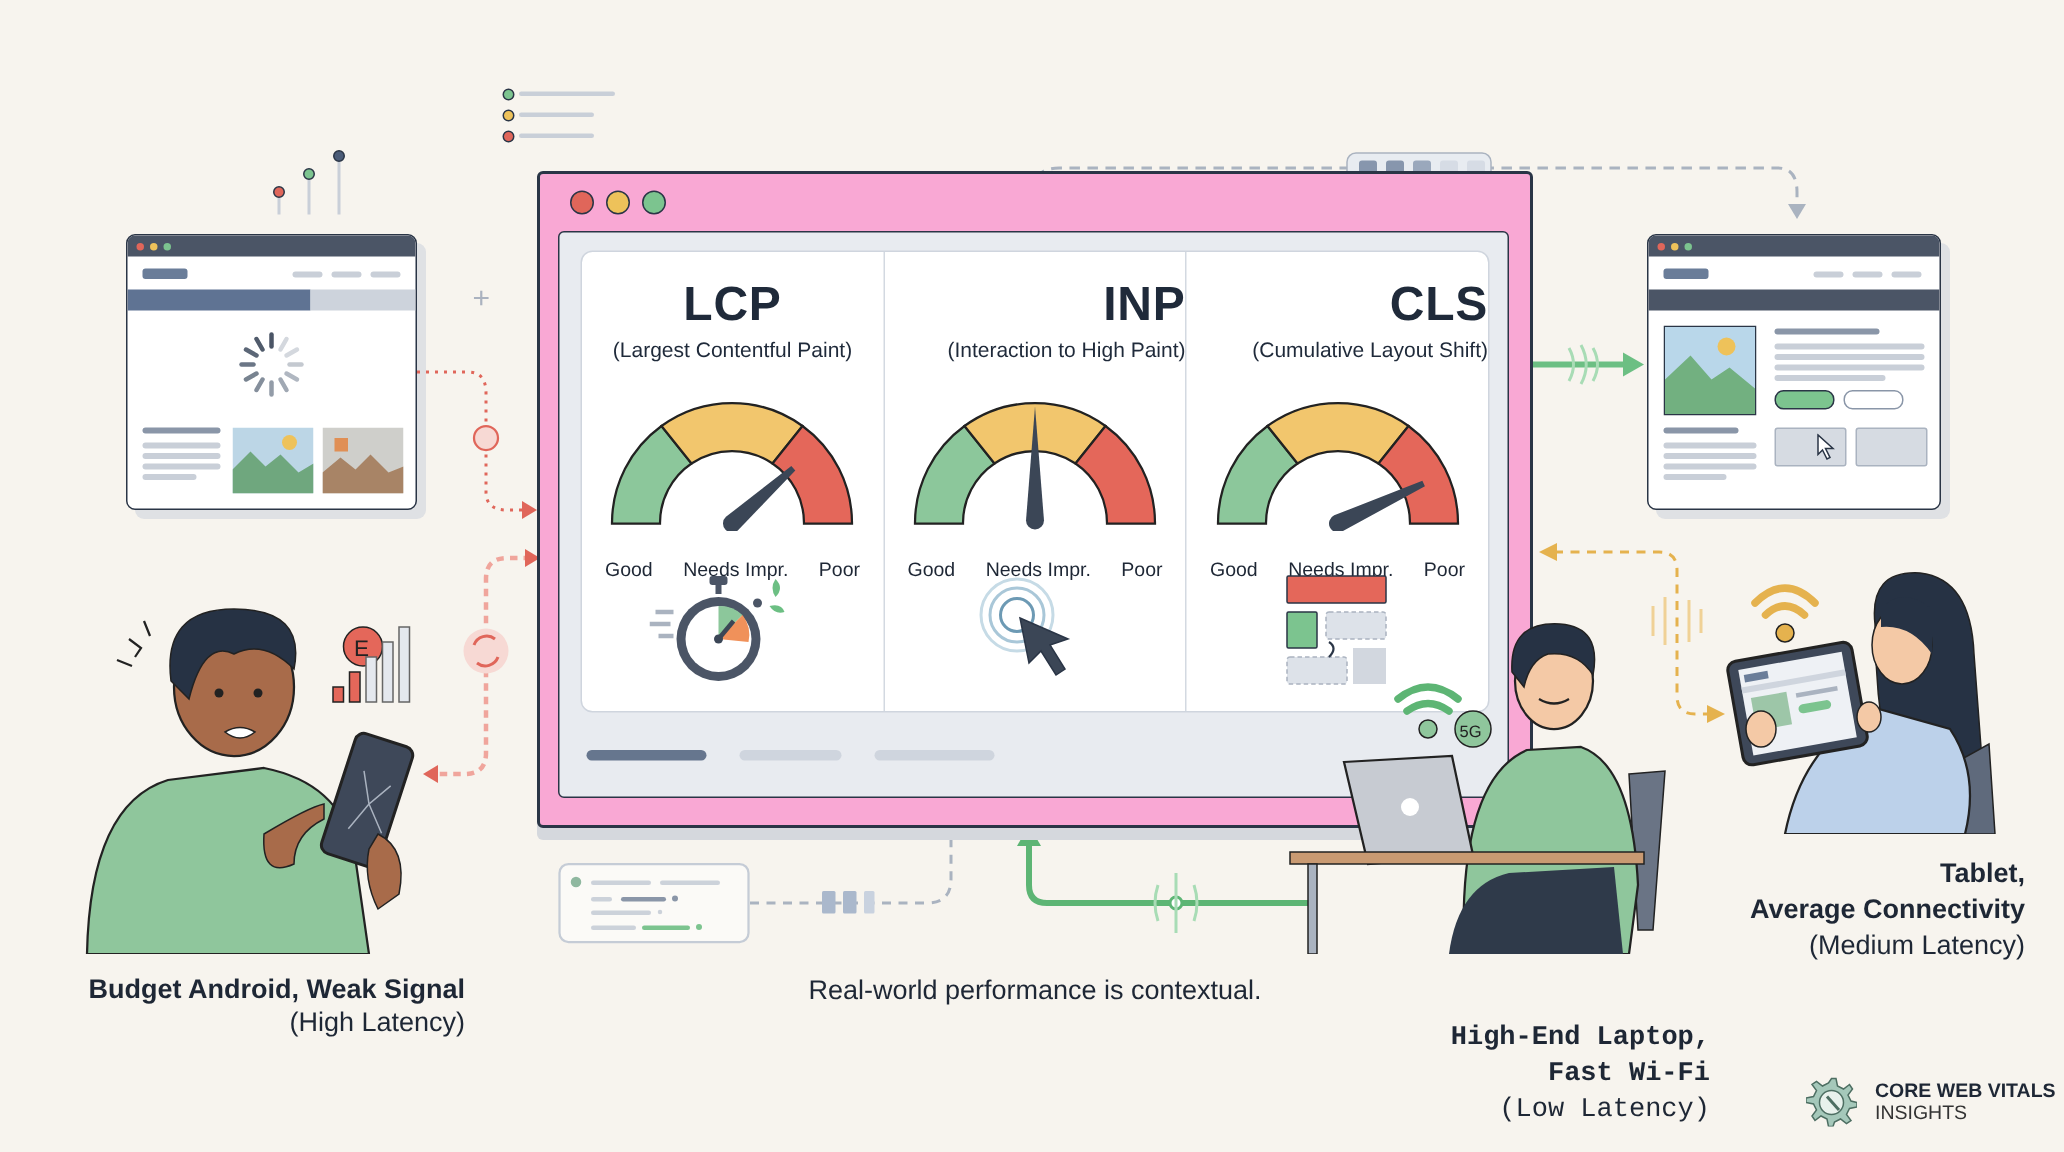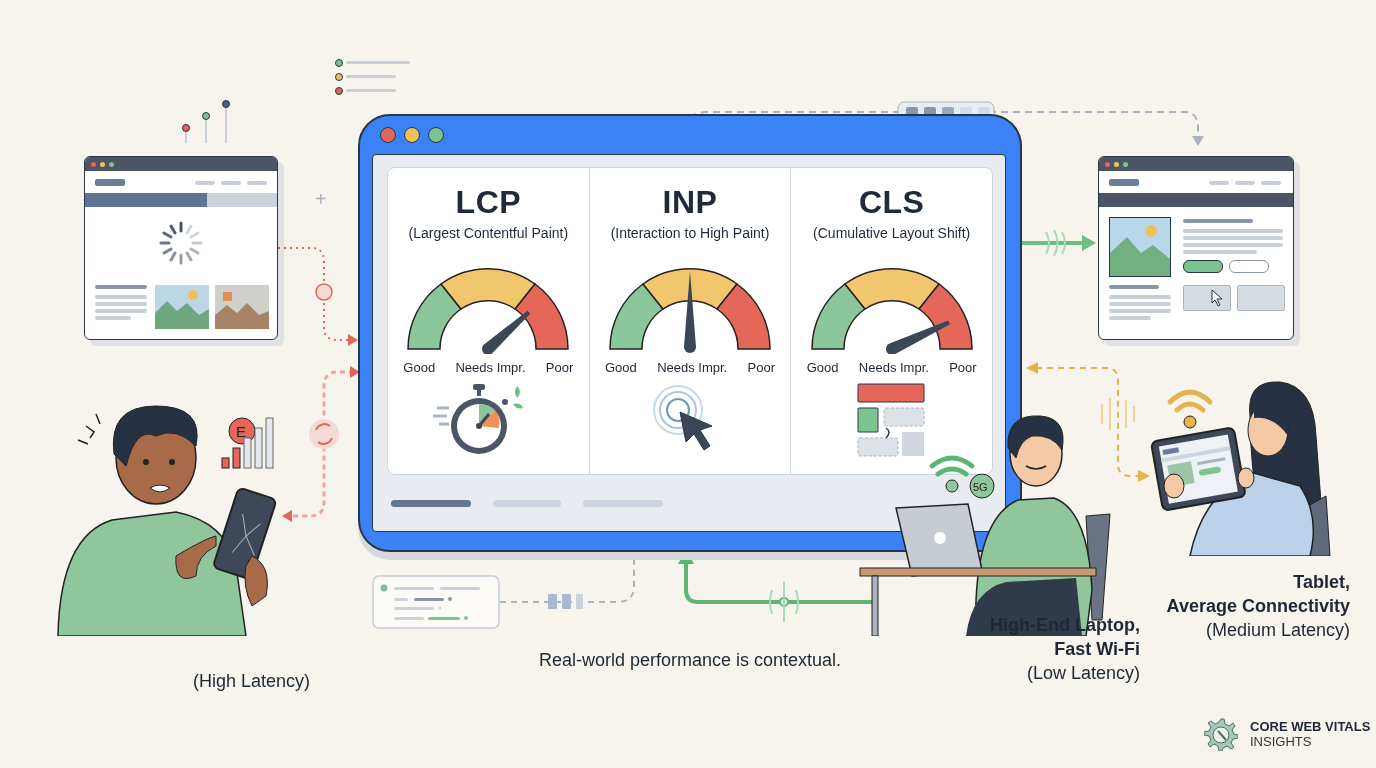--- a/index.html
+++ b/index.html
@@ -1,30 +1,30 @@
 <!DOCTYPE html>
 <html><head>
 <meta charset="utf-8">
 <style>
   html,body{margin:0;padding:0;}
   body{width:1376px;height:768px;background:#f7f4ee;position:relative;overflow:hidden;font-family:"Liberation Sans",sans-serif;color:#1e2735;}
   .abs{position:absolute;}
   svg{display:block;}
   
-  #monitor{left:358px;top:114px;width:660px;height:434px;background:#3b82f6;border:2px solid #2a3546;border-radius:32px;box-shadow:0 8px 0 #d5d8dd;}
+  #monitor{left:358px;top:114px;width:660px;height:434px;background:#f9a8d4;border:2px solid #2a3546;border-radius:4px;box-shadow:0 8px 0 #d5d8dd;}
   #monitor .dots{position:absolute;left:20px;top:11px;display:flex;gap:8px;}
   #monitor .dot{width:14px;height:14px;border-radius:50%;border:1.5px solid #2a3546;}
   #screen{position:absolute;left:12px;top:38px;width:632px;height:376px;background:#e8ebf0;border:1.5px solid #2a3546;border-radius:4px;}
   #panel{position:absolute;left:14px;top:12px;width:604px;height:306px;background:#fff;border:1px solid #cfd5de;border-radius:8px;display:flex;}
   .metric{flex:1;position:relative;text-align:center;}
-  .metric + .metric{border-left:1.5px solid #d3d9e1;}
+  .metric + .metric{border-left:1.5px solid #d3d9e1;text-align:right;}
   .metric .abbr{font-weight:700;font-size:32px;margin-top:16px;letter-spacing:0.5px;color:#1f2a3a;}
   .metric .full{font-size:14px;margin-top:4px;color:#1f2a3a;}
   .metric .gauge{margin:18px auto 0;width:170px;height:95px;}
-  .metric .labels{display:flex;justify-content:space-between;width:170px;margin:6px auto 0;font-size:13px;}
+  .metric .labels{display:flex;justify-content:space-between;width:170px;margin:18px auto 0;font-size:13px;}
   .metric .icon{position:absolute;left:50%;top:214px;transform:translateX(-50%);}
   #bottom-bars{position:absolute;left:18px;top:345px;display:flex;gap:22px;}
   .bar{height:7px;border-radius:4px;}
   .caption{position:absolute;text-align:right;font-size:18px;line-height:22px;color:#1e2735;}
   .caption b{font-weight:700;}
   .mini{position:absolute;background:#fff;border:1.5px solid #2a3546;border-radius:6px;overflow:hidden;box-shadow:6px 6px 0 #dfe1e4;}
   .mini .titlebar{height:14px;background:#4b5566;display:flex;gap:4px;padding-left:6px;align-items:center;}
   .mini .titlebar span{width:5px;height:5px;border-radius:50%;}
   .line{position:absolute;height:4px;border-radius:2px;background:#c9cfd8;}
   #message{left:430px;top:648px;width:520px;text-align:center;font-size:18px;line-height:24px;}
@@ -308,41 +308,41 @@
     <rect x="199" y="32" width="7" height="40" fill="#e4e8ee" stroke="#666"></rect>
     <rect x="210" y="22" width="7" height="50" fill="#e4e8ee" stroke="#666"></rect>
   <g transform="rotate(18 190 140)">
       <rect x="168" y="96" width="40" height="84" rx="6" fill="#3e4859" stroke="#222" stroke-width="2"></rect>
   <path d="M180 120 L190 140 L200 124 M190 140 L182 160 M190 140 L204 156" fill="none" stroke="#aab3c0" stroke-width="1"></path>
     </g>
   <path d="M120 160 Q150 142 160 140 L160 150 Q140 160 140 180 Q118 190 120 160Z" fill="#a86b4a" stroke="#222"></path>
   <path d="M196 160 Q216 170 210 200 L196 210 Q186 190 190 170Z" fill="#a86b4a" stroke="#222"></path>
 </svg>
 <div class="caption" style="left:20px;top:648px;width:290px;">
-  <br>
+  <b>Budget Android, Weak Signal</b><br>
   <span>(High Latency)</span>
 </div>
 
 <svg class="abs" style="left:856px;top:410px;" width="270" height="226">
   <path d="M76 56 Q96 40 116 56 M82 64 Q96 54 110 64" fill="none" stroke="#5db574" stroke-width="5" stroke-linecap="round"></path>
   <circle cx="96" cy="76" r="6" fill="#8fc69c" stroke="#222"></circle>
   <circle cx="126" cy="76" r="12" fill="#8fc69c" stroke="#222"></circle>
   <text x="117" y="81" font-size="11" font-family="Liberation Sans, sans-serif" fill="#222">5G</text>
   <path d="M230 106 L254 104 L246 210 L236 210Z" fill="#6a7485" stroke="#222"></path>
   <path d="M120 226 Q116 110 162 90 L198 88 Q232 100 236 180 L230 226Z" fill="#8fc69c" stroke="#222" stroke-width="1.5"></path>
   <ellipse cx="180" cy="44" rx="26" ry="32" fill="#f4c9a6" stroke="#222" stroke-width="1.5"></ellipse>
   <path d="M152 38 Q150 4 184 6 Q212 8 206 40 Q196 24 176 26 Q164 30 160 48Z" fill="#263244" stroke="#222"></path>
   <path d="M170 56 Q180 62 190 56" fill="none" stroke="#222" stroke-width="1.5"></path>
   <path d="M40 98 L112 94 L126 160 L56 166Z" fill="#c7cbd2" stroke="#222" stroke-width="1.5"></path>
   <circle cx="84" cy="128" r="6" fill="#fff"></circle>
   <rect x="4" y="158" width="236" height="8" fill="#c99a72" stroke="#222"></rect>
   <rect x="16" y="166" width="6" height="60" fill="#aab3c0" stroke="#222"></rect>
   <path d="M110 226 Q116 180 150 172 L220 168 L226 226Z" fill="#2f3a4a"></path>
 </svg>
-<div class="caption" style="left:920px;top:613px;width:220px;line-height:24px;">
+<div class="caption" style="left:920px;top:680px;width:220px;line-height:24px;font-family:Liberation Mono, monospace;">
   <b>High-End Laptop,</b><br>
   <b>Fast Wi-Fi</b><br>
   <span>(Low Latency)</span>
 </div>
 
 <svg class="abs" style="left:1150px;top:376px;" width="190" height="180">
   <path d="M20 26 Q40 6 60 26 M27 34 Q40 22 53 34" fill="none" stroke="#e5b24e" stroke-width="5" stroke-linecap="round"></path>
   <circle cx="40" cy="46" r="6" fill="#e5b24e" stroke="#222"></circle>
   <path d="M100 40 Q96 4 130 6 Q164 10 166 60 L172 140 L110 140 Q100 90 100 40Z" fill="#263244" stroke="#222"></path>
   <ellipse cx="118" cy="54" rx="20" ry="26" fill="#f4c9a6" stroke="#222"></ellipse>

